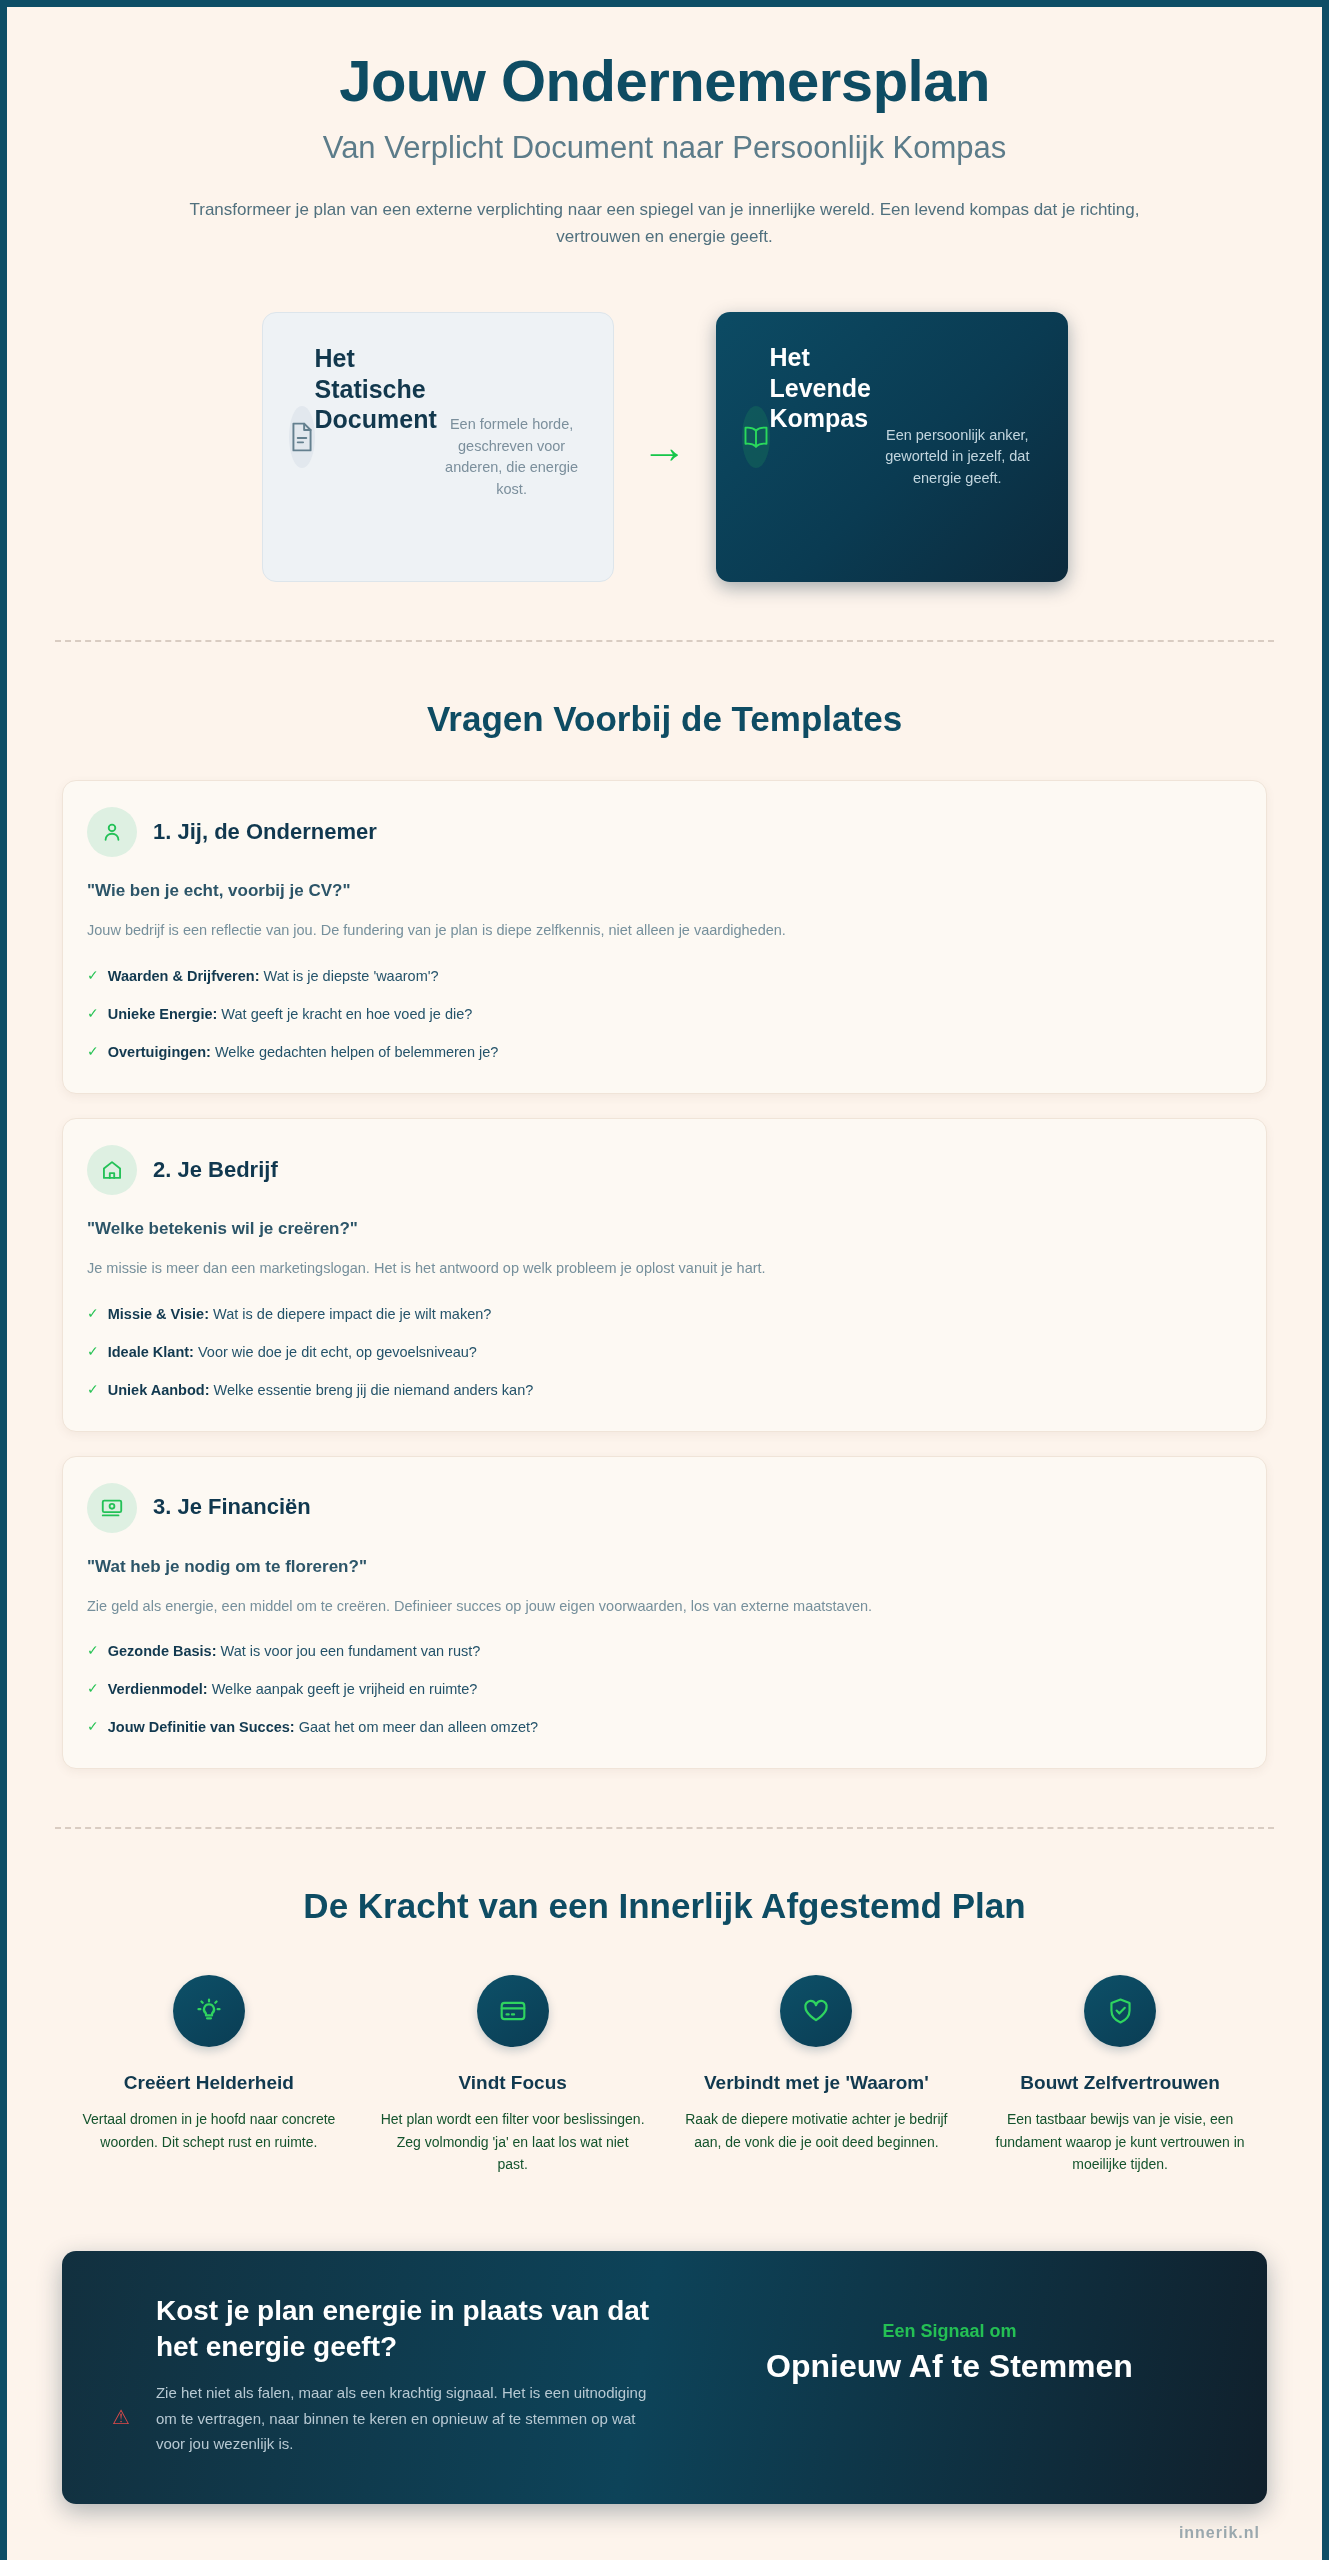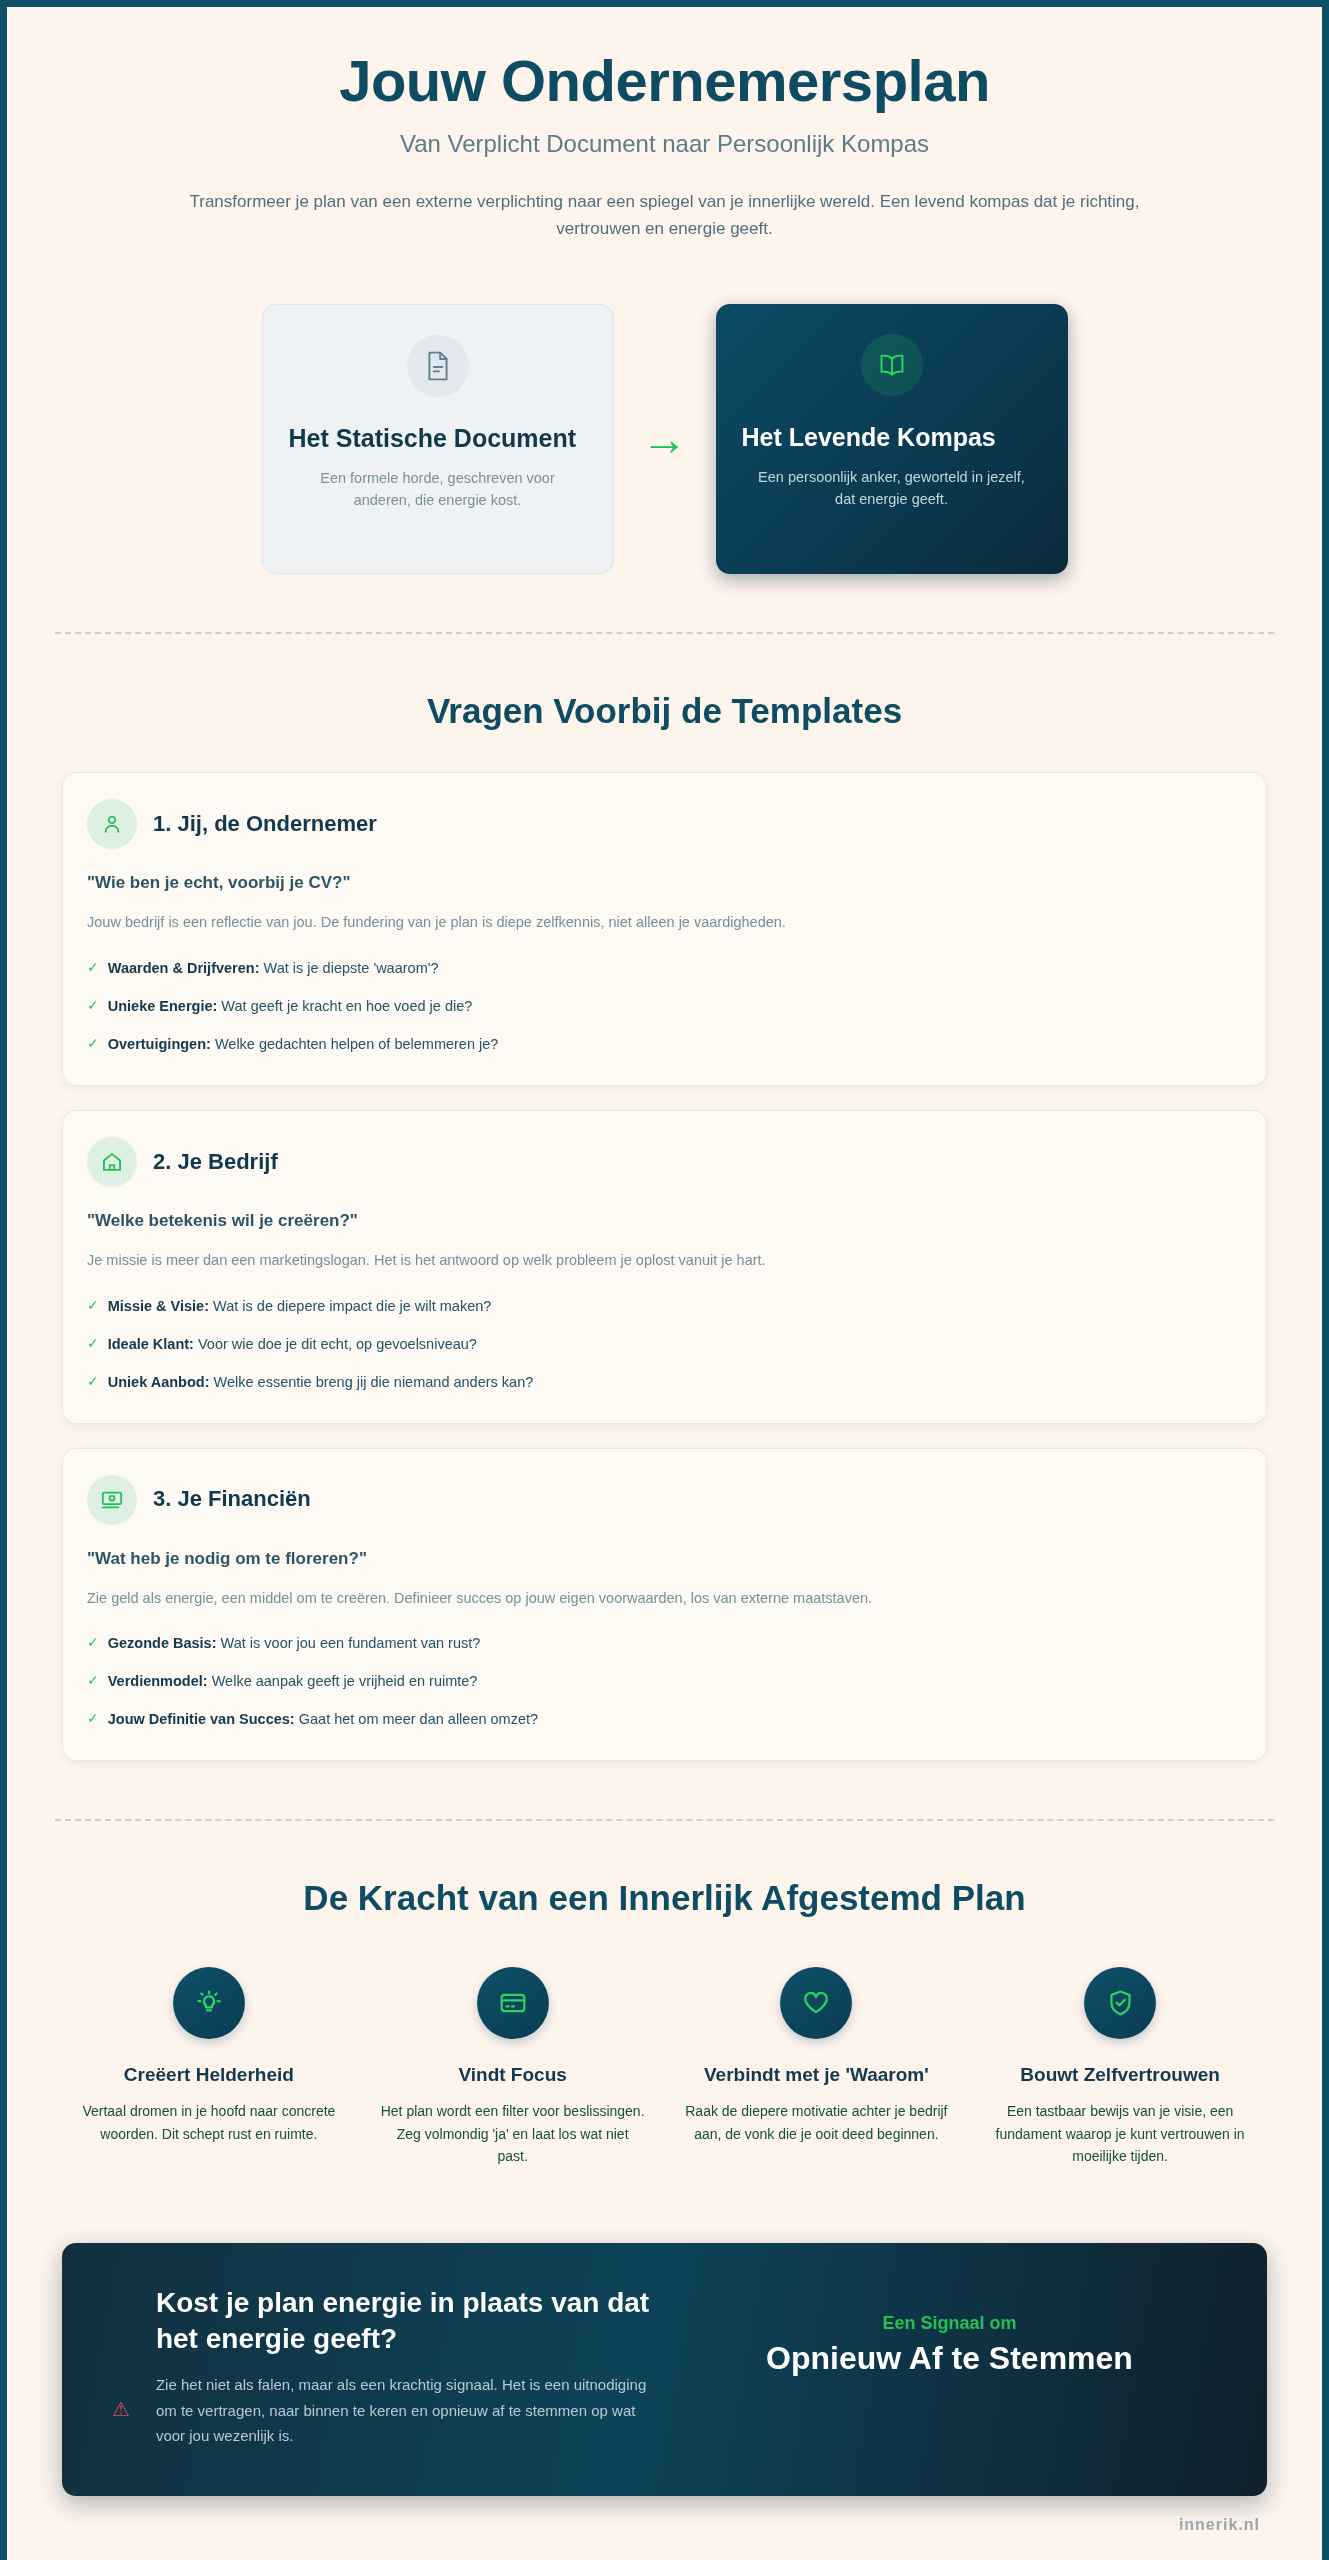--- a/index.html
+++ b/index.html
@@ -26,21 +26,21 @@
 
   .hero-title {
     font-size: 58px;
     font-weight: bold;
     color: #0e4c63;
     letter-spacing: -0.5px;
     line-height: 1.12;
   }
   .hero-subtitle {
     margin-top: 16px;
-    font-size: 24px;
+    font-size: 31px;
     color: #5c7c8a;
     font-weight: normal;
   }
   .hero-intro {
     margin: 30px auto 0;
     max-width: 960px;
     font-size: 17px;
     line-height: 1.6;
     color: #50707e;
   }
@@ -52,21 +52,20 @@
     align-items: center;
     justify-content: center;
     gap: 28px;
   }
   .cmp-card {
     width: 352px;
     height: 270px;
     border-radius: 14px;
     padding: 30px 26px 24px;
     display: flex;
-    flex-direction: column;
     align-items: center;
   }
   .cmp-card.static {
     background: #eef2f5;
     border: 1px solid #dde5eb;
   }
   .cmp-card.living {
     background: linear-gradient(135deg, #0c4b64 0%, #0a3b52 55%, #0c2a3c 100%);
     box-shadow: 0 6px 18px rgba(10,40,60,0.35);
   }

